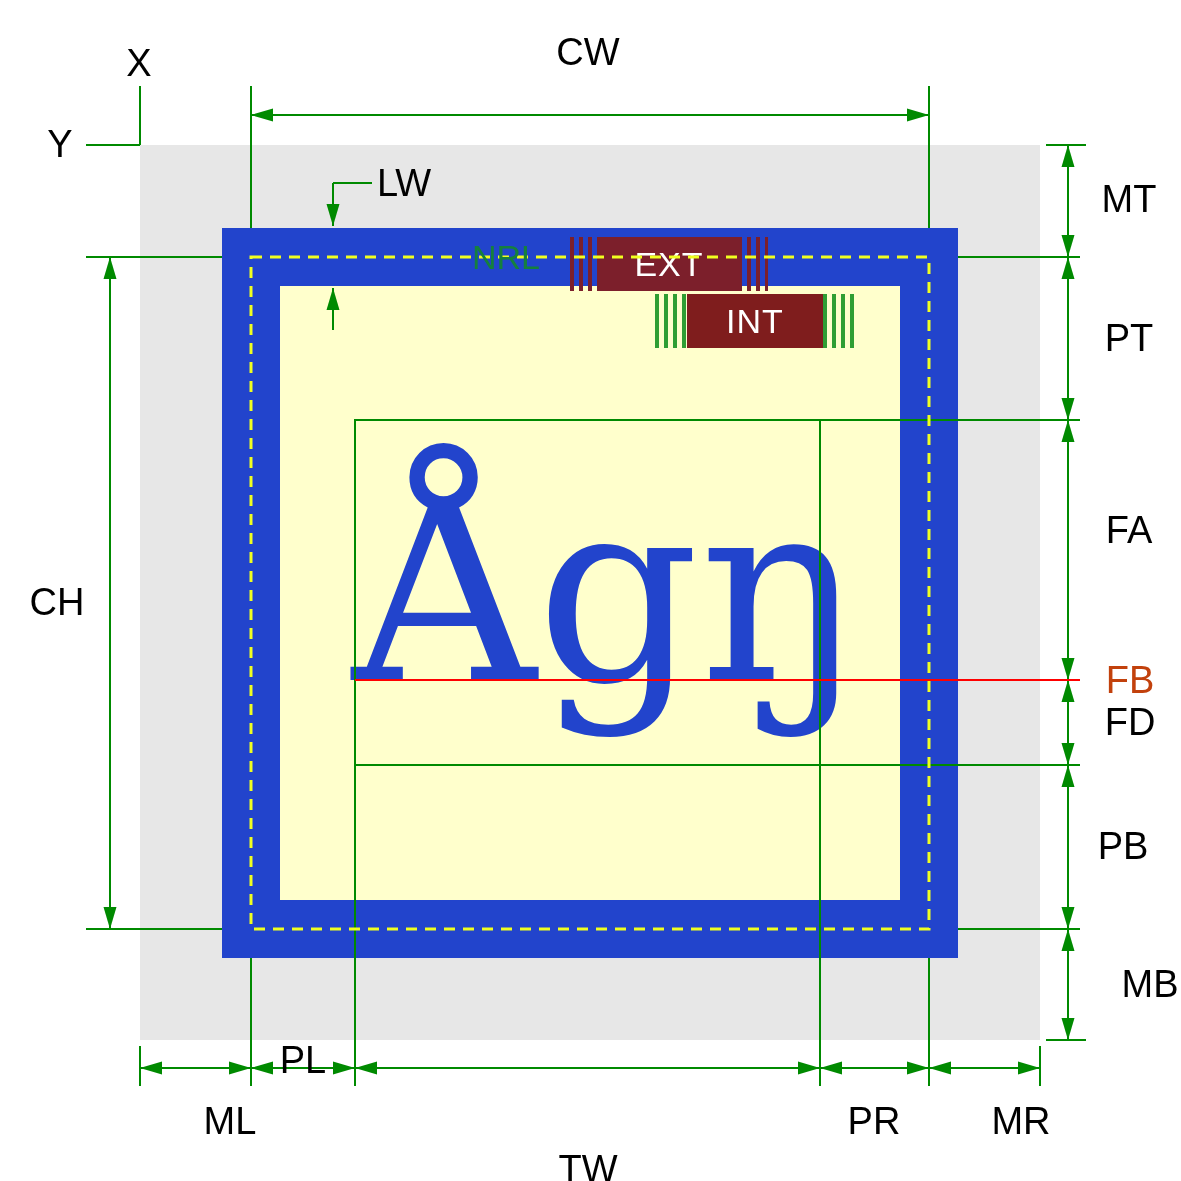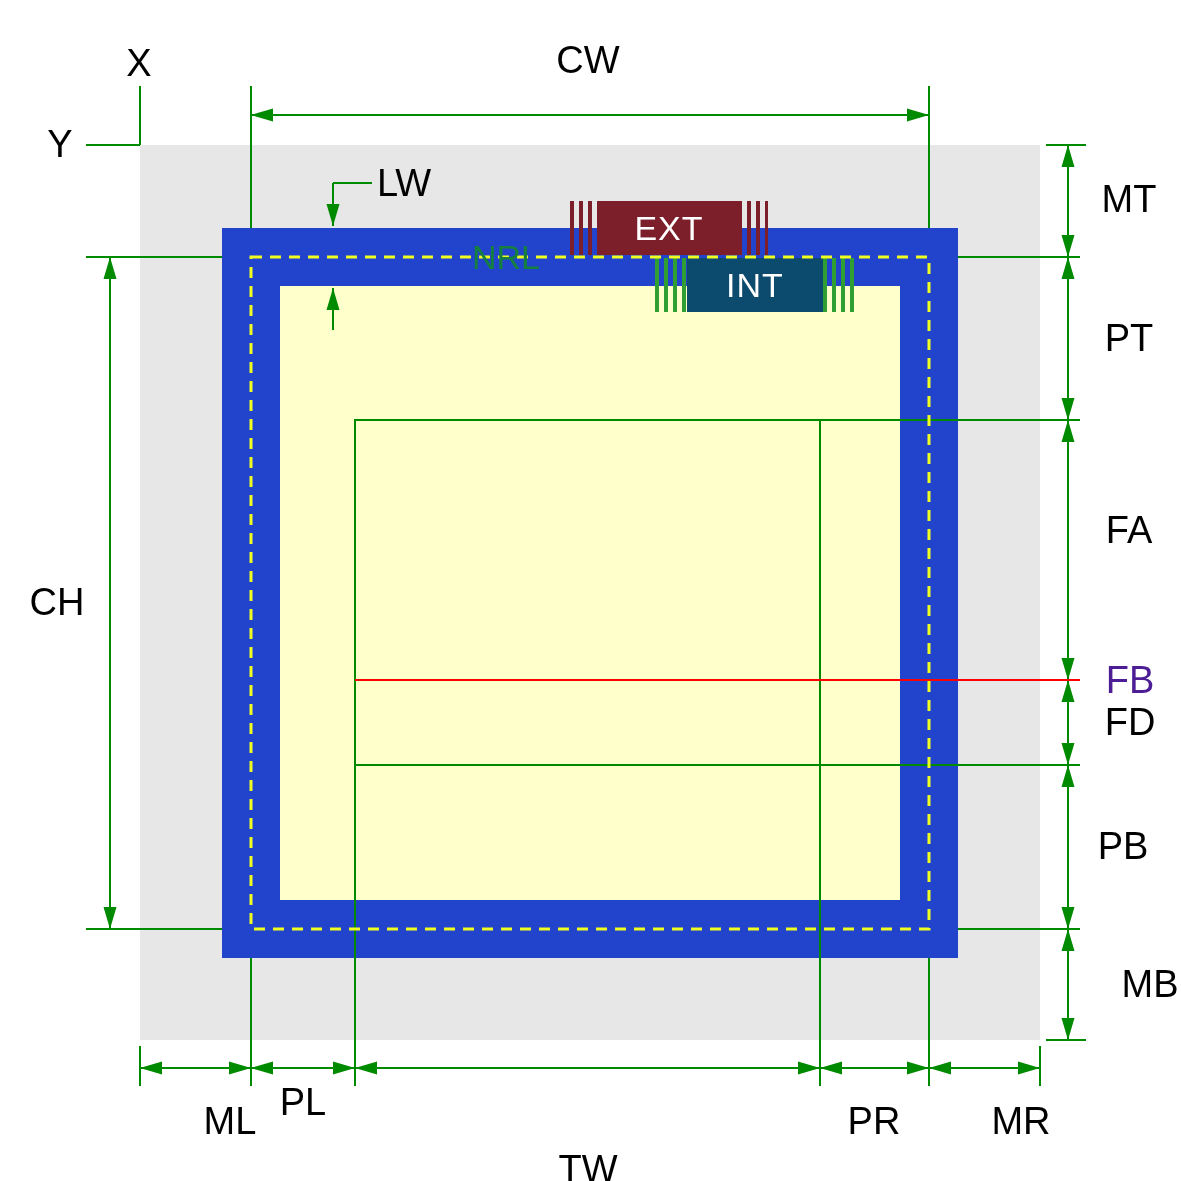--- a/index.html
+++ b/index.html
@@ -9,47 +9,48 @@
   
   .margin-area {position:absolute;left:140px;top:145px;width:900px;height:895px;background:#e7e7e7;}
   .border-area {position:absolute;left:222px;top:228px;width:736px;height:730px;background:#2244cc;}
   .padding-area{position:absolute;left:280px;top:286px;width:620px;height:614px;background:#ffffcc;}
 
   
   .glyph{position:absolute;left:352px;top:464px;font-family:"DejaVu Serif",serif;
          font-size:255px;line-height:1;color:#2244cc;white-space:nowrap;}
 
   
-  .badge{position:absolute;display:flex;}
+  .badge{position:absolute;display:flex;margin-top:36px;}
   .badge .core{flex:1;display:flex;align-items:center;justify-content:center;
                color:#ffffff;font-size:34px;letter-spacing:1px;}
   .ext{left:570px;top:201px;width:198px;height:54px;}
   .ext .hatch{width:30px;background:repeating-linear-gradient(90deg,#7c1f2b 0 4px,rgba(0,0,0,0) 4px 9px);}
   .ext .core{background:#7c1f2b;}
   .int{left:655px;top:258px;width:200px;height:54px;}
   .int .hatch{width:32px;background:repeating-linear-gradient(90deg,#2f9e33 0 4px,rgba(0,0,0,0) 4px 9px);}
-  .int .core{background:#0c4a6e;}
+  .int .core{background:#7f1d1d;}
 
   
   svg.overlay{position:absolute;left:0;top:0;width:1181px;height:1181px;pointer-events:none;}
 
   
   .lbl{position:absolute;transform:translate(-50%,-50%);font-size:38px;color:#000000;white-space:nowrap;}
   .lbl.white{color:#15803d;font-size:34px;}
-  .lbl.maroon{color:#4c1d95;}
+  .lbl.maroon{color:#c2410c;}
 </style>
 </head>
 <body>
 
 <div class="canvas">
 
   <div class="margin-area"></div>
   <div class="border-area"></div>
   <div class="padding-area"></div>
 
+  <div class="glyph">Ågŋ</div>
 
   <div class="badge ext">
     <div class="hatch"></div>
     <div class="core">EXT</div>
     <div class="hatch"></div>
   </div>
 
   <div class="badge int">
     <div class="hatch"></div>
     <div class="core">INT</div>
@@ -103,30 +104,30 @@
       <line x1="333" y1="330" x2="333" y2="288"></line>
     </g>
 
     <rect x="251" y="257" width="678" height="672" fill="none" stroke="#f0ff20" stroke-width="3" stroke-dasharray="11 8"></rect>
 
     <line x1="355" y1="680" x2="1080" y2="680" stroke="#ff0000" stroke-width="2"></line>
   </svg>
 
   <div class="lbl" style="left:139px;top:63px;">X</div>
   <div class="lbl" style="left:60px;top:144px;">Y</div>
-  <div class="lbl" style="left:588px;top:60px;">CW</div>
+  <div class="lbl" style="left:588px;top:52px;">CW</div>
   <div class="lbl" style="left:404px;top:183px;">LW</div>
   <div class="lbl white" style="left:506px;top:257px;">NRL</div>
   <div class="lbl" style="left:57px;top:592px;margin-top:10px;">CH</div>
   <div class="lbl" style="left:1129px;top:199px;">MT</div>
   <div class="lbl" style="left:1129px;top:338px;">PT</div>
   <div class="lbl" style="left:1129px;top:530px;">FA</div>
   <div class="lbl maroon" style="left:1130px;top:680px;">FB</div>
   <div class="lbl" style="left:1130px;top:722px;">FD</div>
   <div class="lbl" style="left:1123px;top:846px;">PB</div>
   <div class="lbl" style="left:1150px;top:984px;">MB</div>
   <div class="lbl" style="left:196px;top:1121px;margin-left:34px;">ML</div>
-  <div class="lbl" style="left:303px;top:1102px;">PL</div>
+  <div class="lbl" style="left:303px;top:1060px;">PL</div>
   <div class="lbl" style="left:588px;top:1121px;margin-top:48px;">TW</div>
   <div class="lbl" style="left:874px;top:1121px;">PR</div>
   <div class="lbl" style="left:985px;top:1121px;margin-left:36px;">MR</div>
 
 </div>
 
 </body></html>

